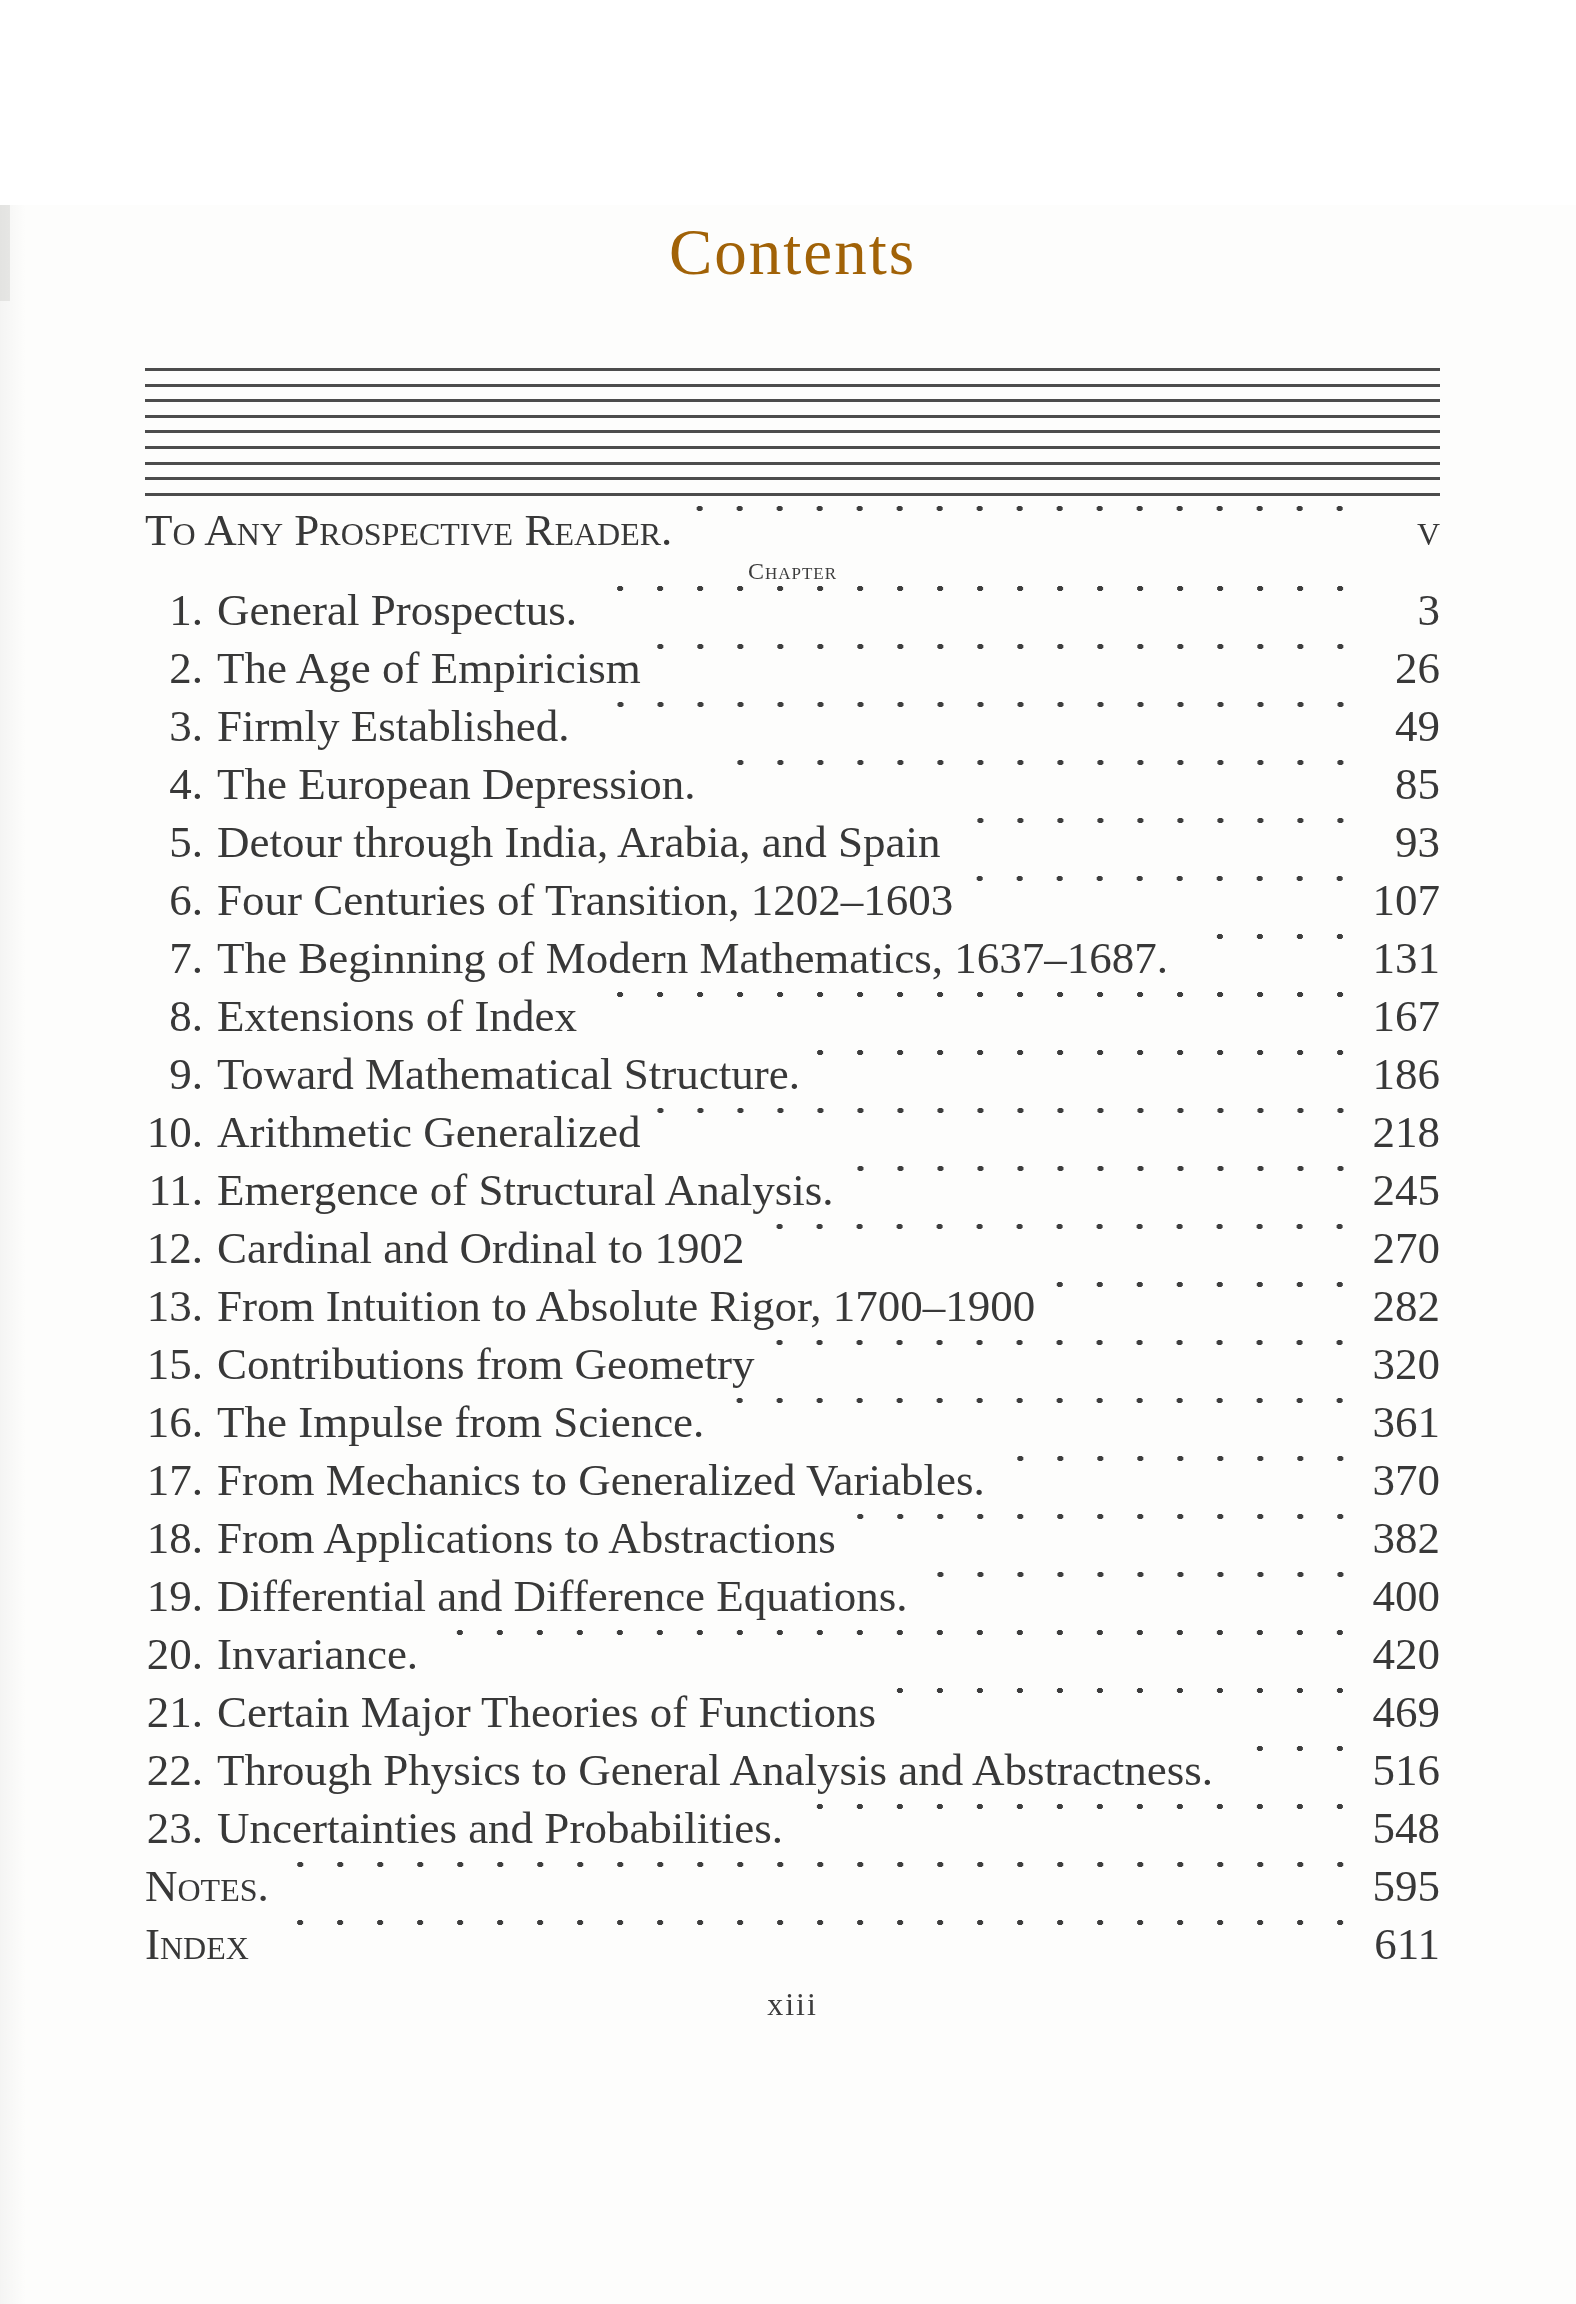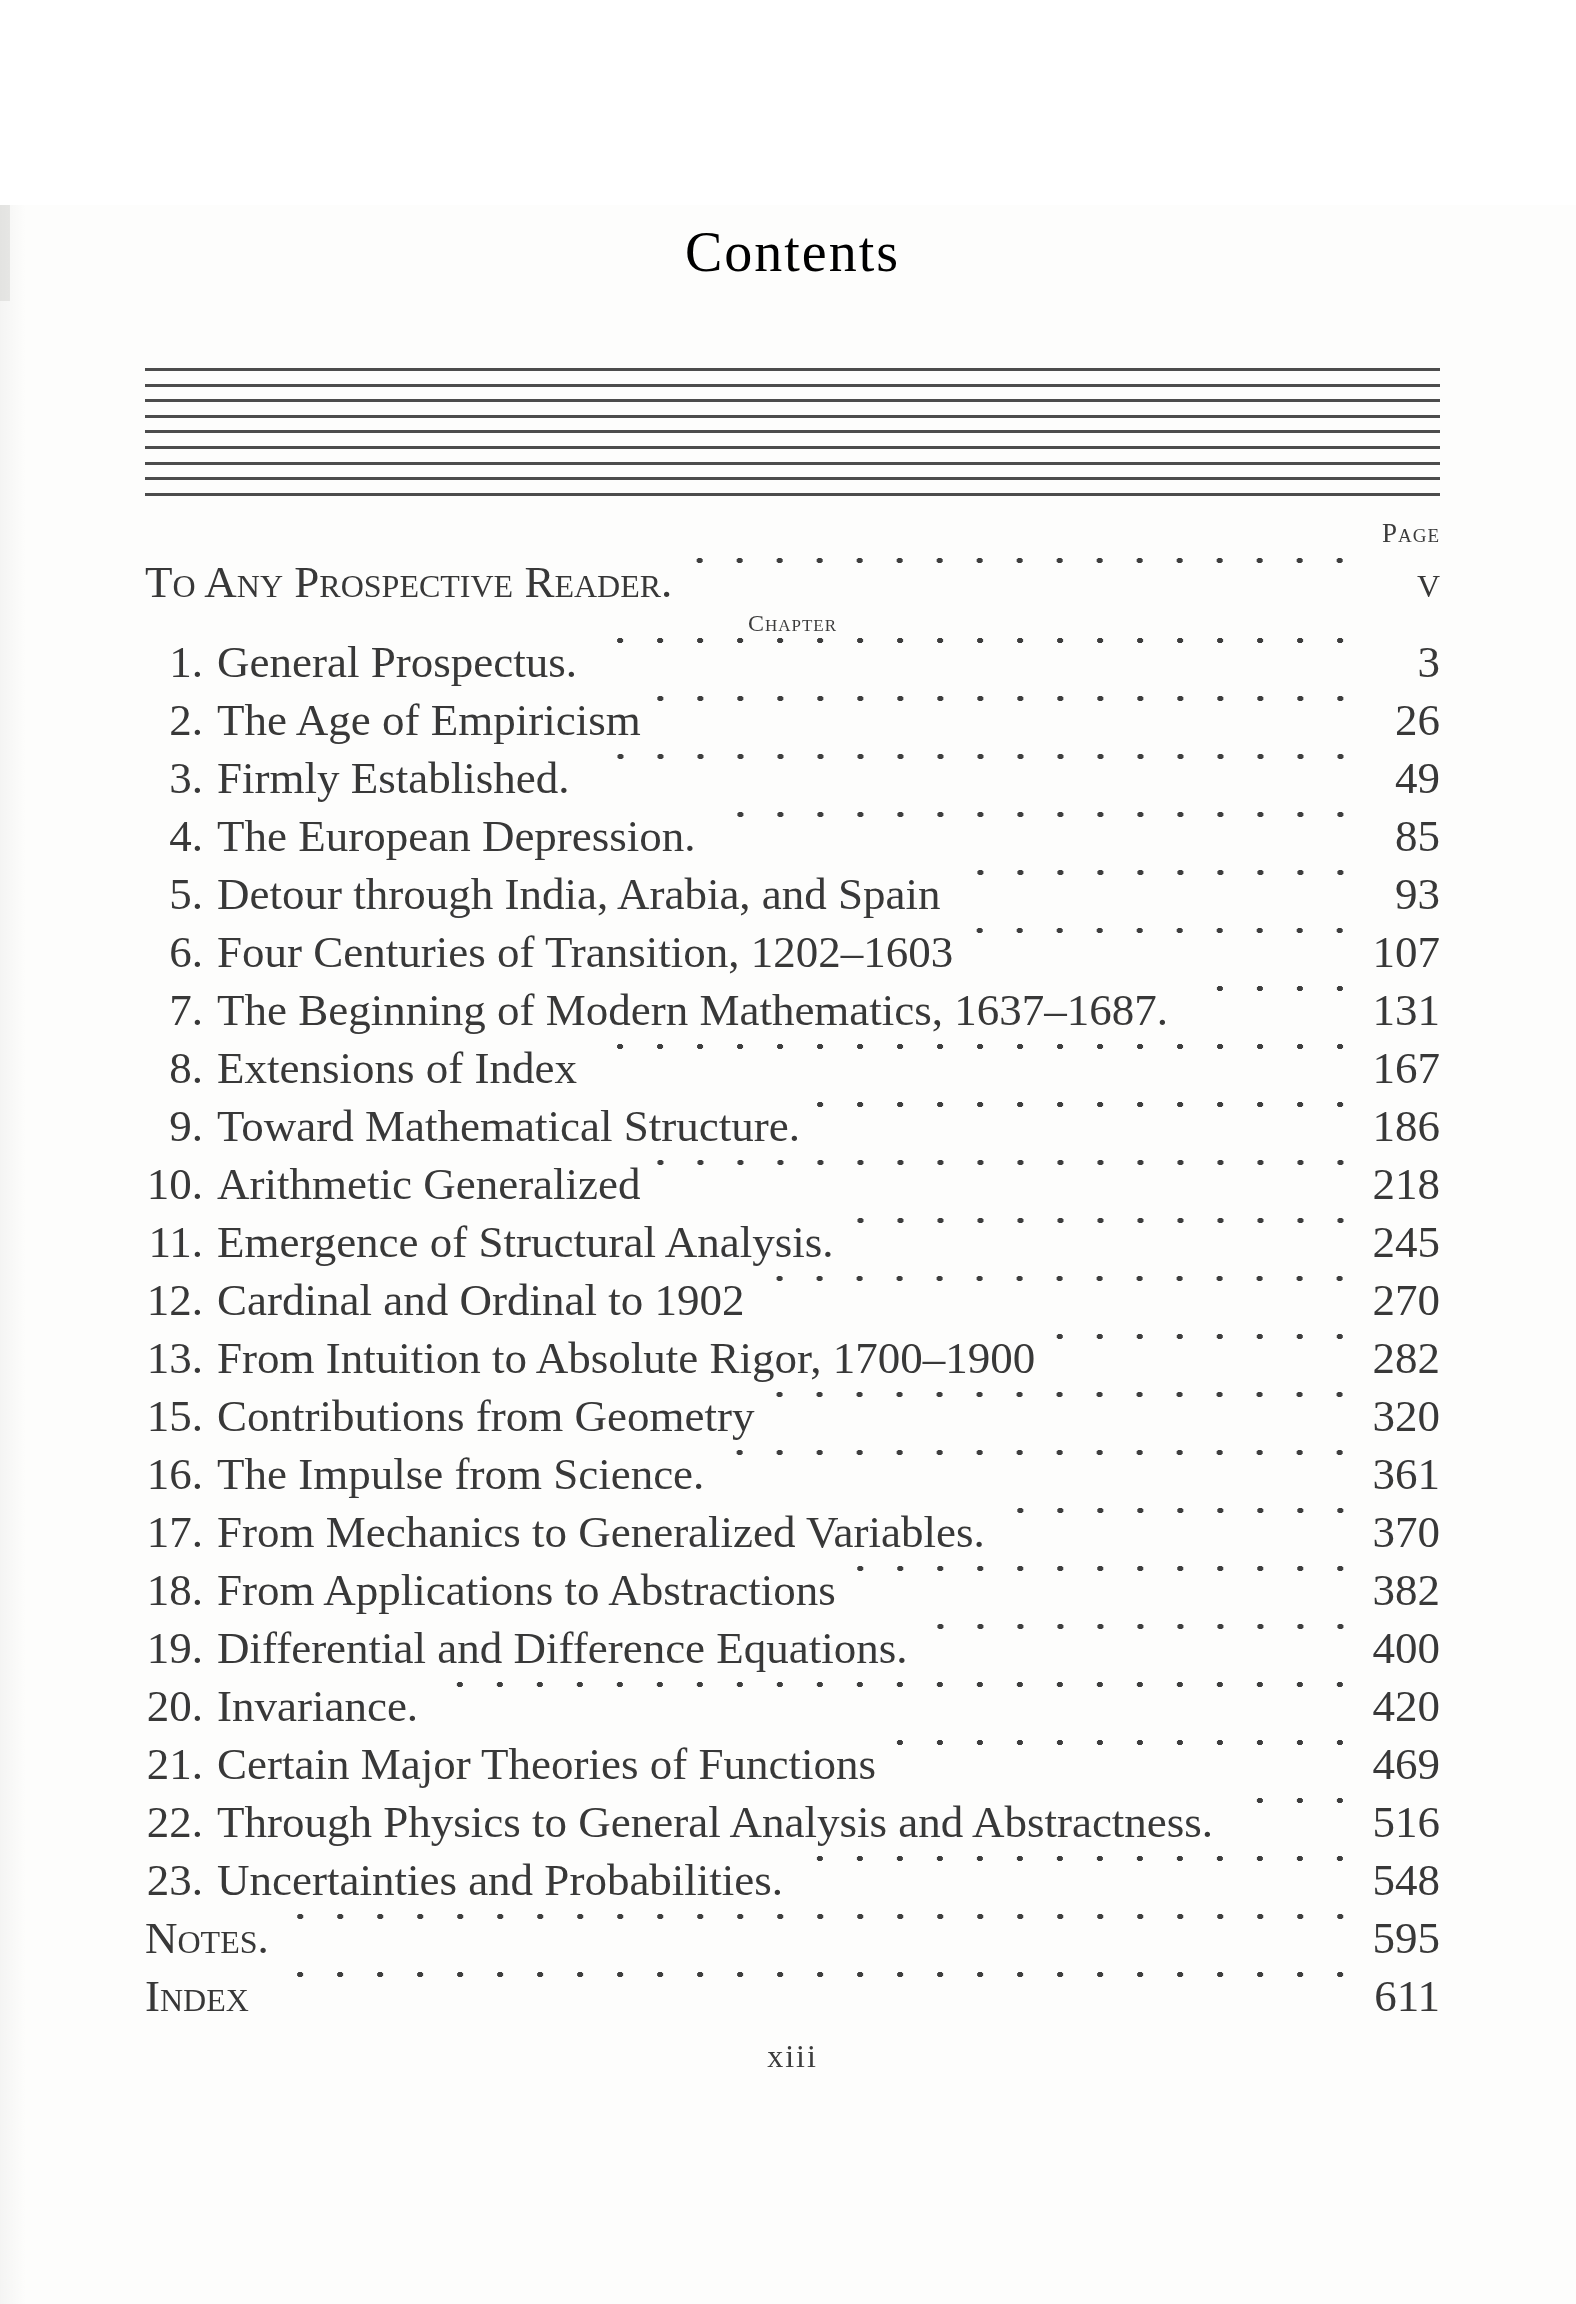--- a/index.html
+++ b/index.html
@@ -30,24 +30,24 @@
     width: 26px; height: 100%;
     background: linear-gradient(to right, rgba(0,0,0,0.035), rgba(0,0,0,0));
   }
   .content {
     position: relative;
     padding: 0 136px 0 145px;
   }
   .book-title {
     margin-top: 205px;
     text-align: center;
-    font-size: 56px;
+    font-size: 65px;
     line-height: 94px;
     letter-spacing: 2px;
-    color: #000000;
+    color: #a16207;
   }
   .rule-band {
     margin-top: 69px;
     height: 128px;
     background: repeating-linear-gradient(
       to bottom,
       #4c4c4c 0px, #4c4c4c 3px,
       rgba(0,0,0,0) 3px, rgba(0,0,0,0) 15.6px
     );
   }
@@ -116,21 +116,20 @@
 <div class="page">
   <div class="scan-edge"></div>
   <div class="scan-edge-left"></div>
 
   <div class="content">
 
     <div class="book-title">Contents</div>
 
     <div class="rule-band"></div>
 
-    <div class="page-label">Page</div>
 
     <div class="row reader-row">
       <span class="toc-title smallcaps">To Any Prospective Reader.</span>
       <span class="leader"></span>
       <span class="pagecol smallcaps">v</span>
     </div>
 
     <div class="chapter-label">Chapter</div>
 
     <div class="toc-list">

